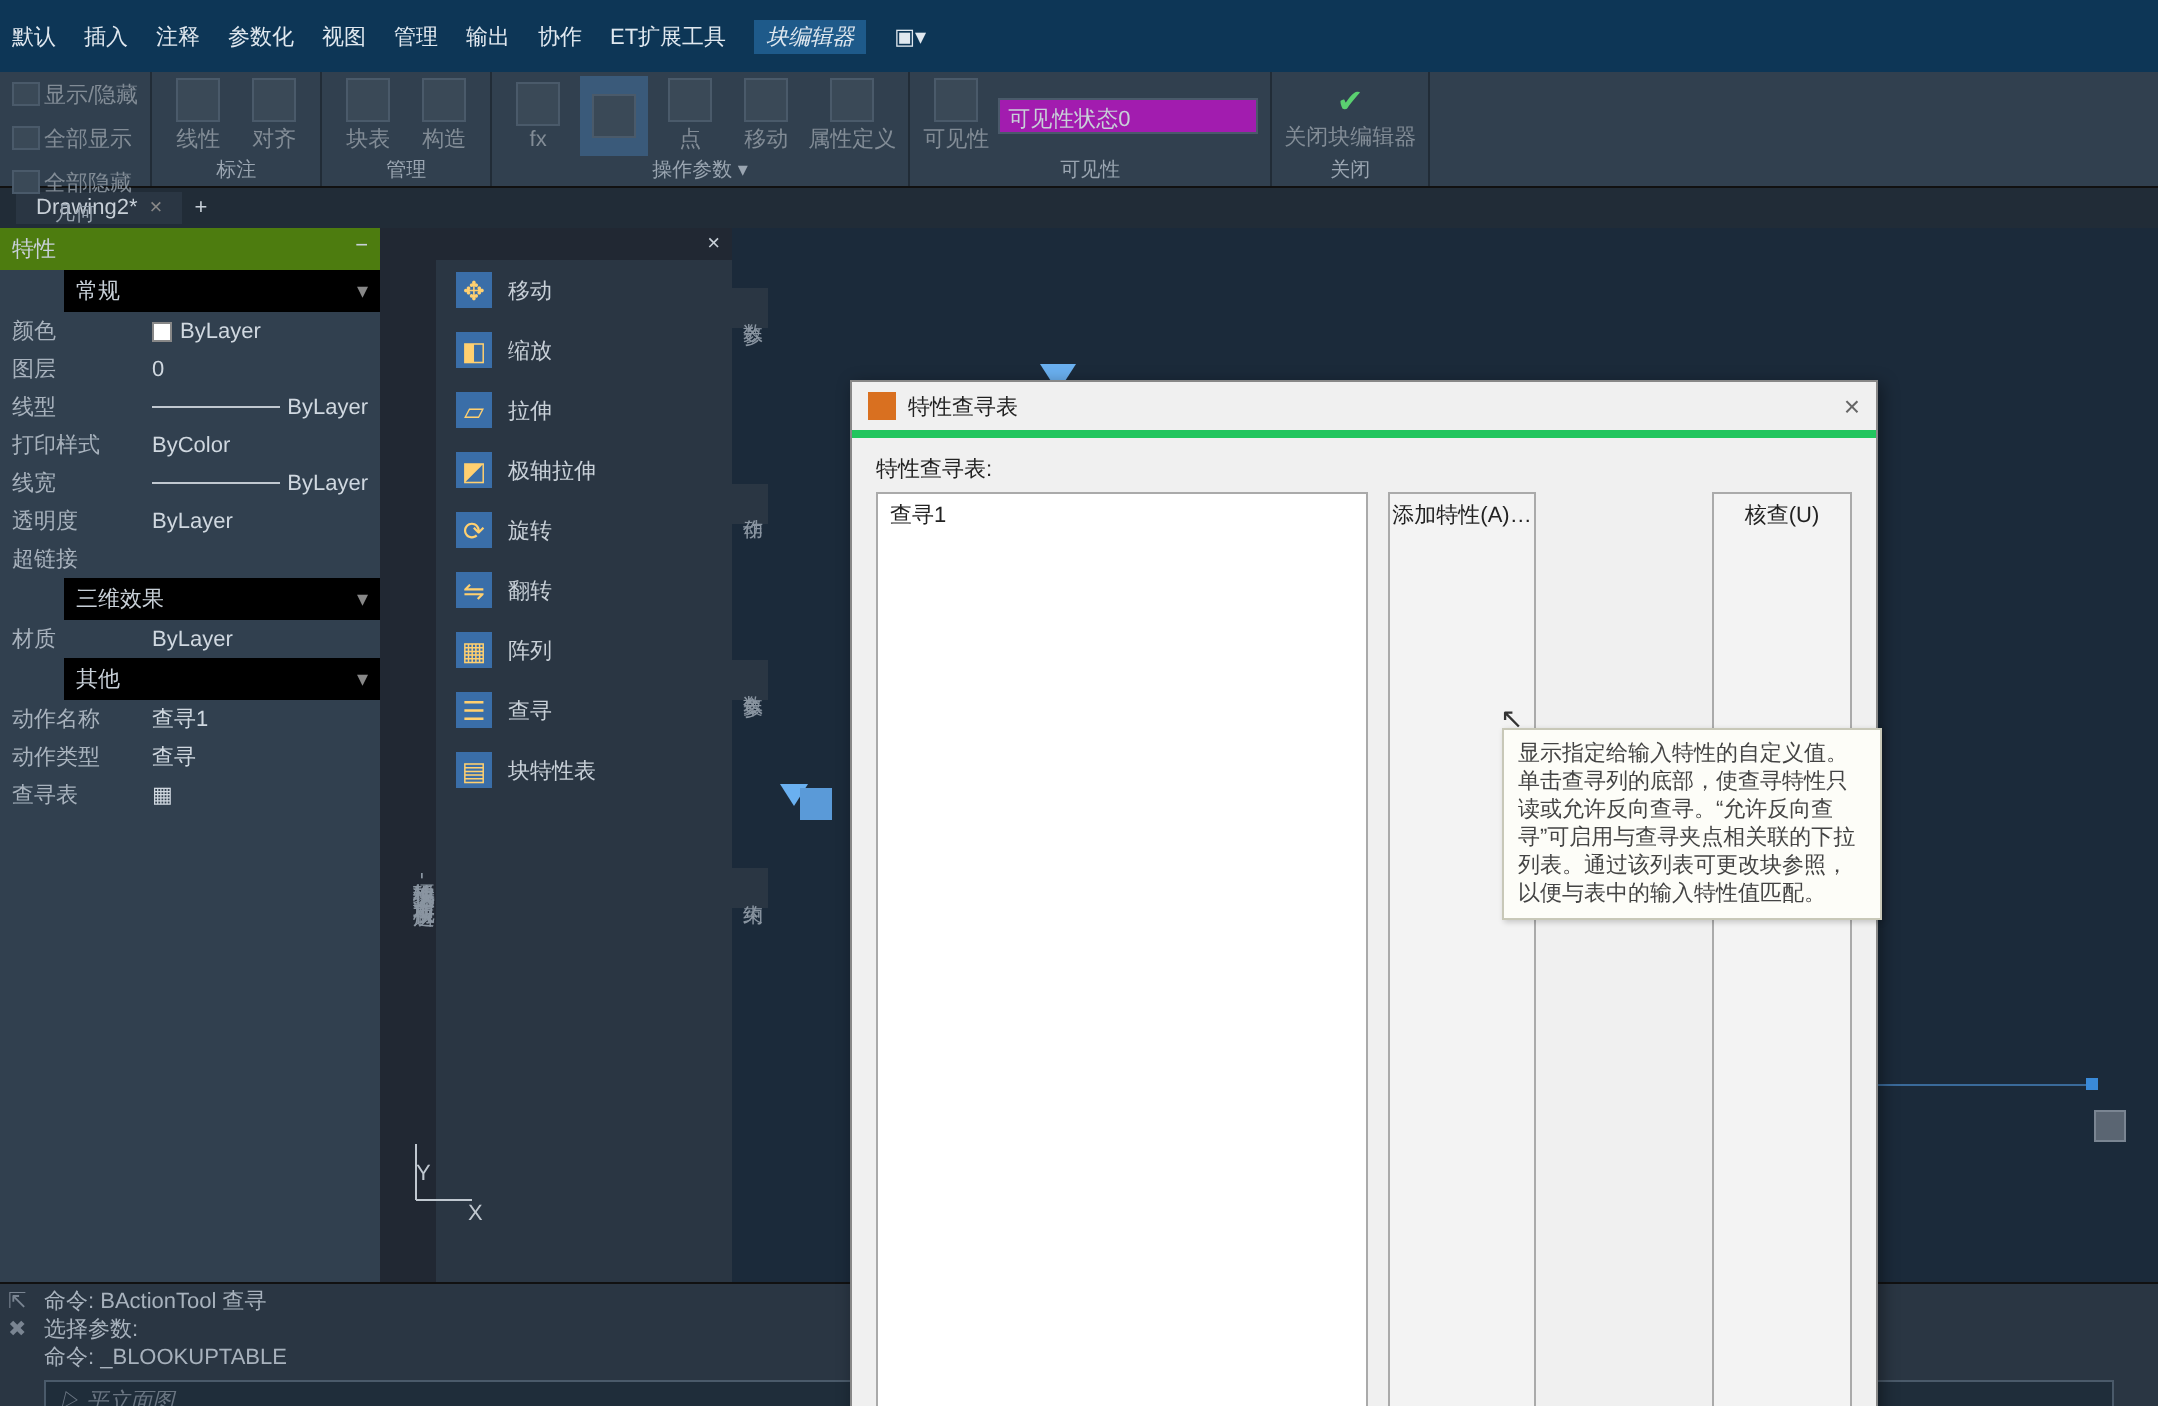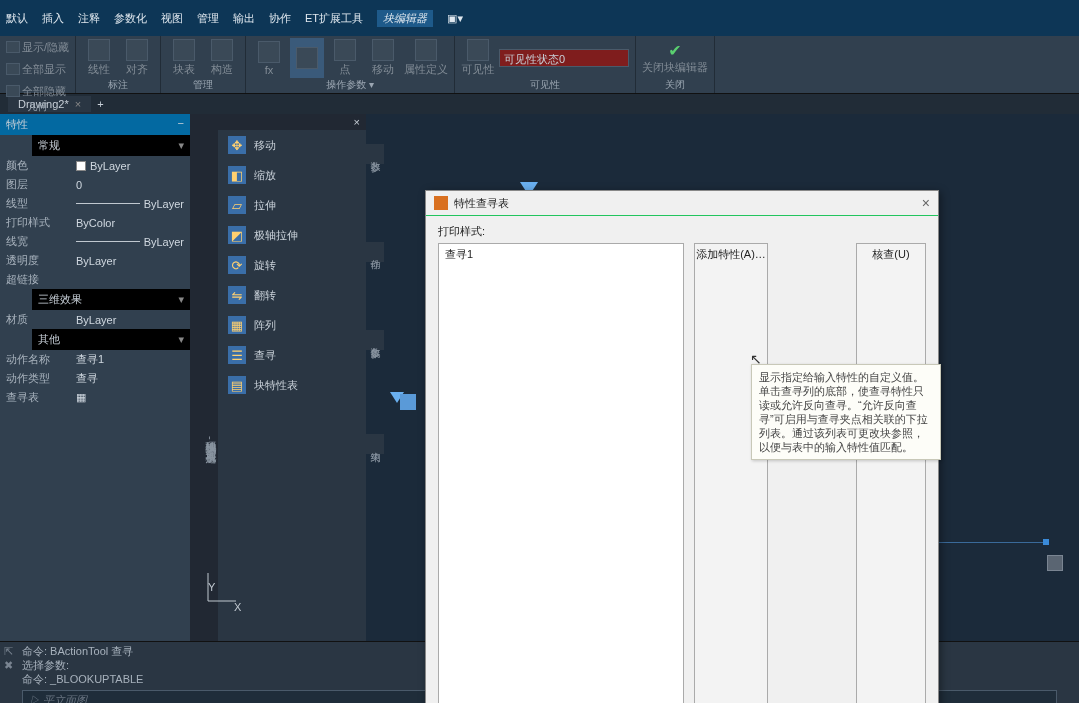--- a/index.html
+++ b/index.html
@@ -11,33 +11,33 @@
 .menubar .active { background: #1e5a8a; padding: 1px 6px; font-style: italic; }
 
 
 .ribbon { background: #31404f; height: 58px; display: flex; border-bottom: 1px solid #111; }
 .ribbon-group { display: flex; flex-direction: column; border-right: 1px solid #212c37; padding: 2px 6px; position: relative; }
 .ribbon-group-items { flex: 1; display: flex; align-items: center; gap: 4px; }
 .ribbon-group-label { text-align: center; color: #9aa5b1; font-size: 10px; padding-bottom: 1px; }
 .ribbon-btn { display: flex; flex-direction: column; align-items: center; justify-content: center; color: #828c96; min-width: 34px; height: 40px; font-size: 10px; }
 .ribbon-btn.small { height: 18px; flex-direction: row; gap: 2px; min-width: auto; }
 .ribbon-icon { width: 22px; height: 22px; background: #3a4957; border: 1px solid #4a5a6a; margin-bottom: 1px; }
-.ribbon-combo { background: #7f1d1d; border: 1px solid #4a5a6a; color: #c8d0d8; padding: 2px 4px; width: 130px; height: 18px; }
+.ribbon-combo { background: #a21caf; border: 1px solid #4a5a6a; color: #c8d0d8; padding: 2px 4px; width: 130px; height: 18px; }
 
 
 .tabbar { background: #212c37; height: 20px; display: flex; align-items: center; padding-left: 8px; gap: 6px; }
 .doc-tab { background: #2a3643; padding: 2px 10px; display: flex; align-items: flex-start; gap: 6px; }
 .doc-tab .close { color: #888; }
 
 
 .main { display: flex; height: 527px; }
 
 
 .props { width: 190px; background: #31404f; display: flex; flex-direction: column; }
-.props-header { background: #0369a1; padding: 3px 6px; display: flex; justify-content: space-between; }
+.props-header { background: #4d7c0f; padding: 3px 6px; display: flex; justify-content: space-between; }
 .props-selector { background: #1f2d3a; border: 1px solid #4a5a6a; padding: 2px 4px; margin: 4px; display: flex; justify-content: space-between; align-items: center; }
 .props-group-hdr { background: #000000; padding: 3px 6px; display: flex; justify-content: space-between; align-items: center; margin-left: 32px; }
 .props-group-hdr .arrow { color: #888; }
 .props-row { display: flex; padding: 2px 6px; }
 .props-label { width: 70px; color: #a8b2bd; }
 .props-val { flex: 1; color: #d0d8e0; display: flex; align-items: center; gap: 4px; }
 .swatch { width: 10px; height: 10px; background: #fff; border: 1px solid #888; }
 .line-sample { flex: 1; height: 1px; background: #c0c8d0; }
 .toolbox-close { text-align: right; padding: 2px 6px; background: #212833; }
 .toolbox-item { display: flex; align-items: center; gap: 8px; padding: 6px 10px; }
@@ -64,21 +64,21 @@
 .cmdlog { padding: 2px 22px; color: #a8b2bd; font-size: 11px; line-height: 14px; position: relative; }
 .cmdlog .pin { position: absolute; left: 4px; top: 2px; color: #7a8592; }
 .cmdinput { background: #1f2d3a; border: 1px solid #4a5a6a; margin: 2px 22px 2px 22px; padding: 2px 6px; color: #6a7582; font-style: italic; }
 
 
 .bottom-tabs { background: #212833; height: 19px; display: flex; align-items: center; padding-left: 6px; gap: 2px; }
 .bottom-tabs .btab { padding: 2px 10px; background: #2a3643; }
 
 
 .dialog { position: absolute; left: 425px; top: 190px; width: 514px; background: #f0f0f0; border: 1px solid #888; color: #222; box-shadow: 2px 2px 8px rgba(0,0,0,0.4); }
-.dialog-title { display: flex; align-items: center; padding: 4px 8px; gap: 6px; border-bottom: 1px solid #22c55e; }
+.dialog-title { display: flex; align-items: center; padding: 4px 8px; gap: 6px; border-bottom: 4px solid #22c55e; }
 .dialog-title .dicon { width: 14px; height: 14px; background: #d97020; }
 .dialog-title .dclose { margin-left: auto; color: #666; font-size: 14px; }
 .dialog-body { padding: 8px 12px; }
 .dlabel { margin-bottom: 4px; }
 .drow { display: flex; gap: 10px; margin-bottom: 10px; }
 .dinput { border: 1px solid #aaa; padding: 3px 6px; background: #fff; }
 .dinput.main { width: 246px; }
 .dbtn { border: 1px solid #aaa; background: #f3f3f3; padding: 3px 0; width: 70px; text-align: center; cursor: pointer; }
 .dbtn.wide { width: 74px; }
 
@@ -365,21 +365,21 @@
   <div class="btab">+</div>
 </div>
 
 <div class="dialog">
   <div class="dialog-title">
     <div class="dicon"></div>
     <span>特性查寻表</span>
     <span class="dclose">×</span>
   </div>
   <div class="dialog-body">
-    <div class="dlabel">打印样式:</div>
+    <div class="dlabel">特性查寻表:</div>
     <div class="drow">
       <div class="dinput main">查寻1</div>
       <div class="dbtn wide">添加特性(A)…</div>
       <div style="flex:1"></div>
       <div class="dbtn">核查(U)</div>
     </div>
 
   </div>
 
 </div>

